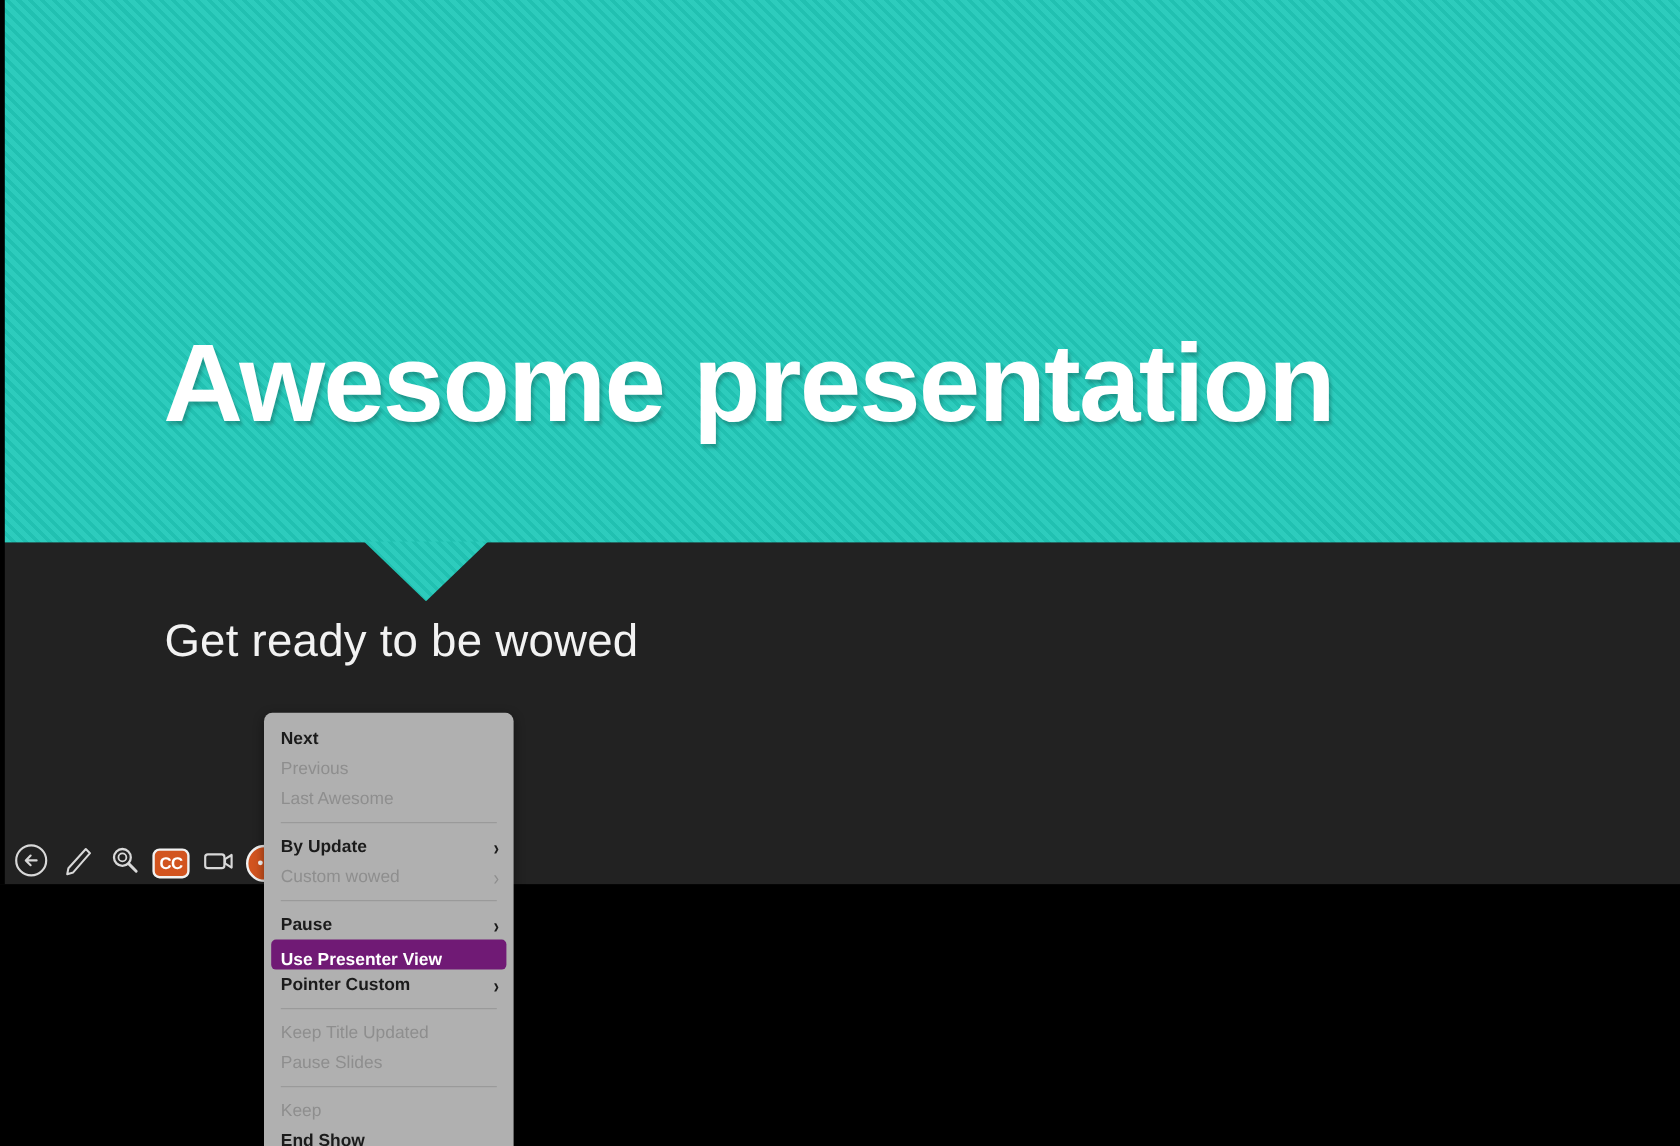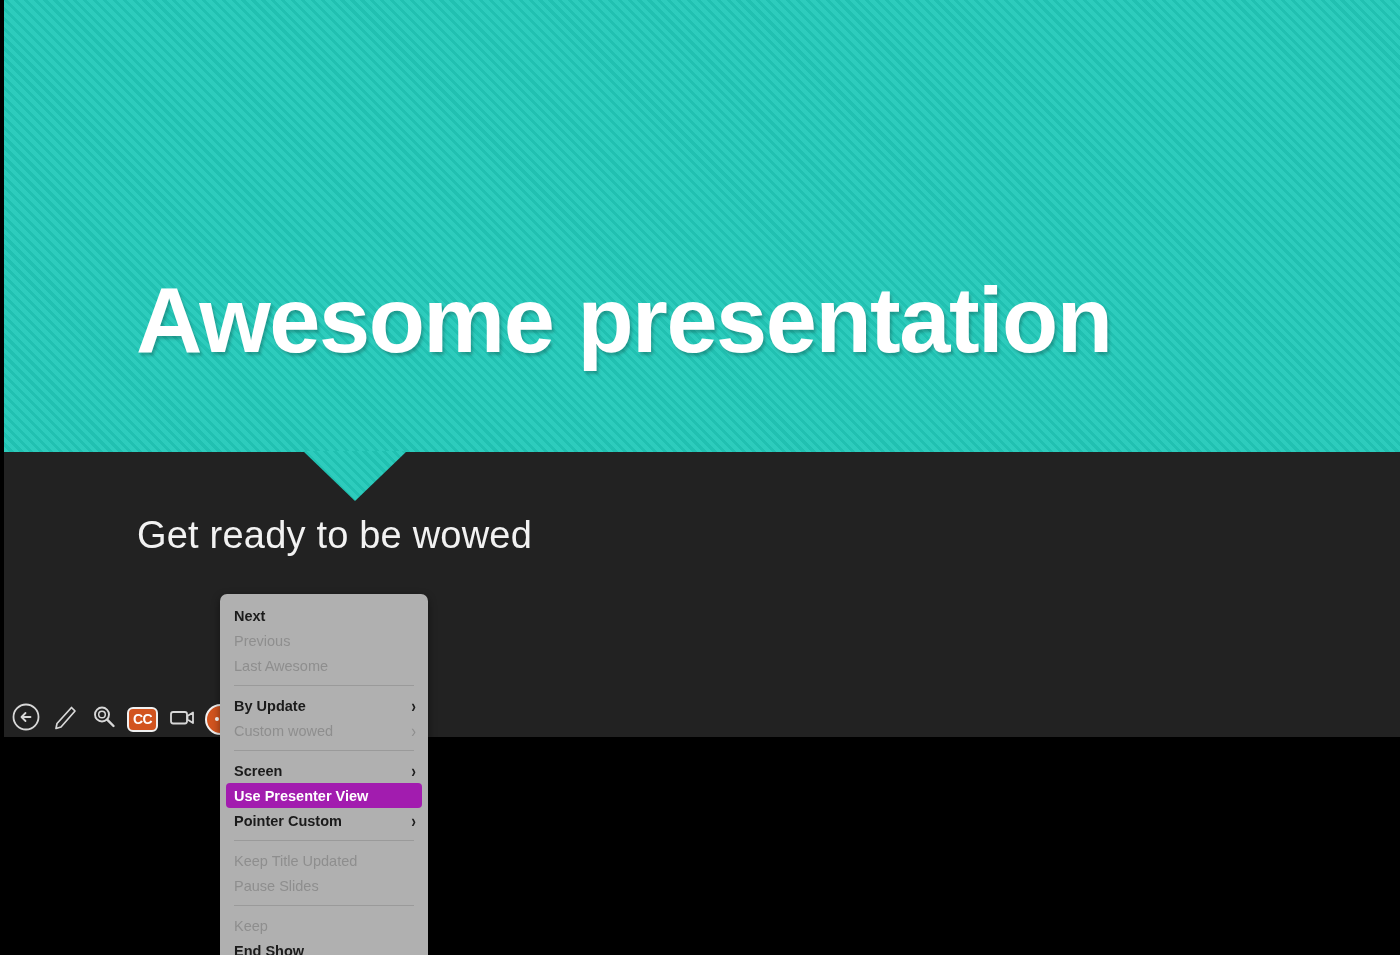--- a/index.html
+++ b/index.html
@@ -202,26 +202,27 @@
     flex: 0 0 auto;
     font-size: 14px;
     line-height: 1;
     color: #1b1b1b;
     font-weight: bold;
     transform: scaleY(1.25);
   }
   .ctx-item.disabled .chev { color: #8e8e8e; font-weight: normal; }
 
   .ctx-item.highlight {
-    background: #a21caf;
+    background: #701a75;
     color: #ffffff;
     border-radius: 4px;
     margin: 0 6px;
     padding: 0 8px;
     width: calc(100% - 12px);
+    align-items: flex-end;
   }
 
   .ctx-sep {
     height: 1px;
     background: #9a9a9a;
     margin: 7px 14px 7px 14px;
   }
 
   
   .below-black {
@@ -316,21 +317,21 @@
       <div class="ctx-item">
         <span class="ctx-label">By Update</span>
         <span class="chev">›</span>
       </div>
       <div class="ctx-item disabled">
         <span class="ctx-label">Custom wowed</span>
         <span class="chev">›</span>
       </div>
       <div class="ctx-sep"></div>
       <div class="ctx-item">
-        <span class="ctx-label">Screen</span>
+        <span class="ctx-label">Pause</span>
         <span class="chev">›</span>
       </div>
       <div class="ctx-item highlight">
         <span class="ctx-label">Use Presenter View</span>
       </div>
       <div class="ctx-item">
         <span class="ctx-label">Pointer Custom</span>
         <span class="chev">›</span>
       </div>
       <div class="ctx-sep"></div>

